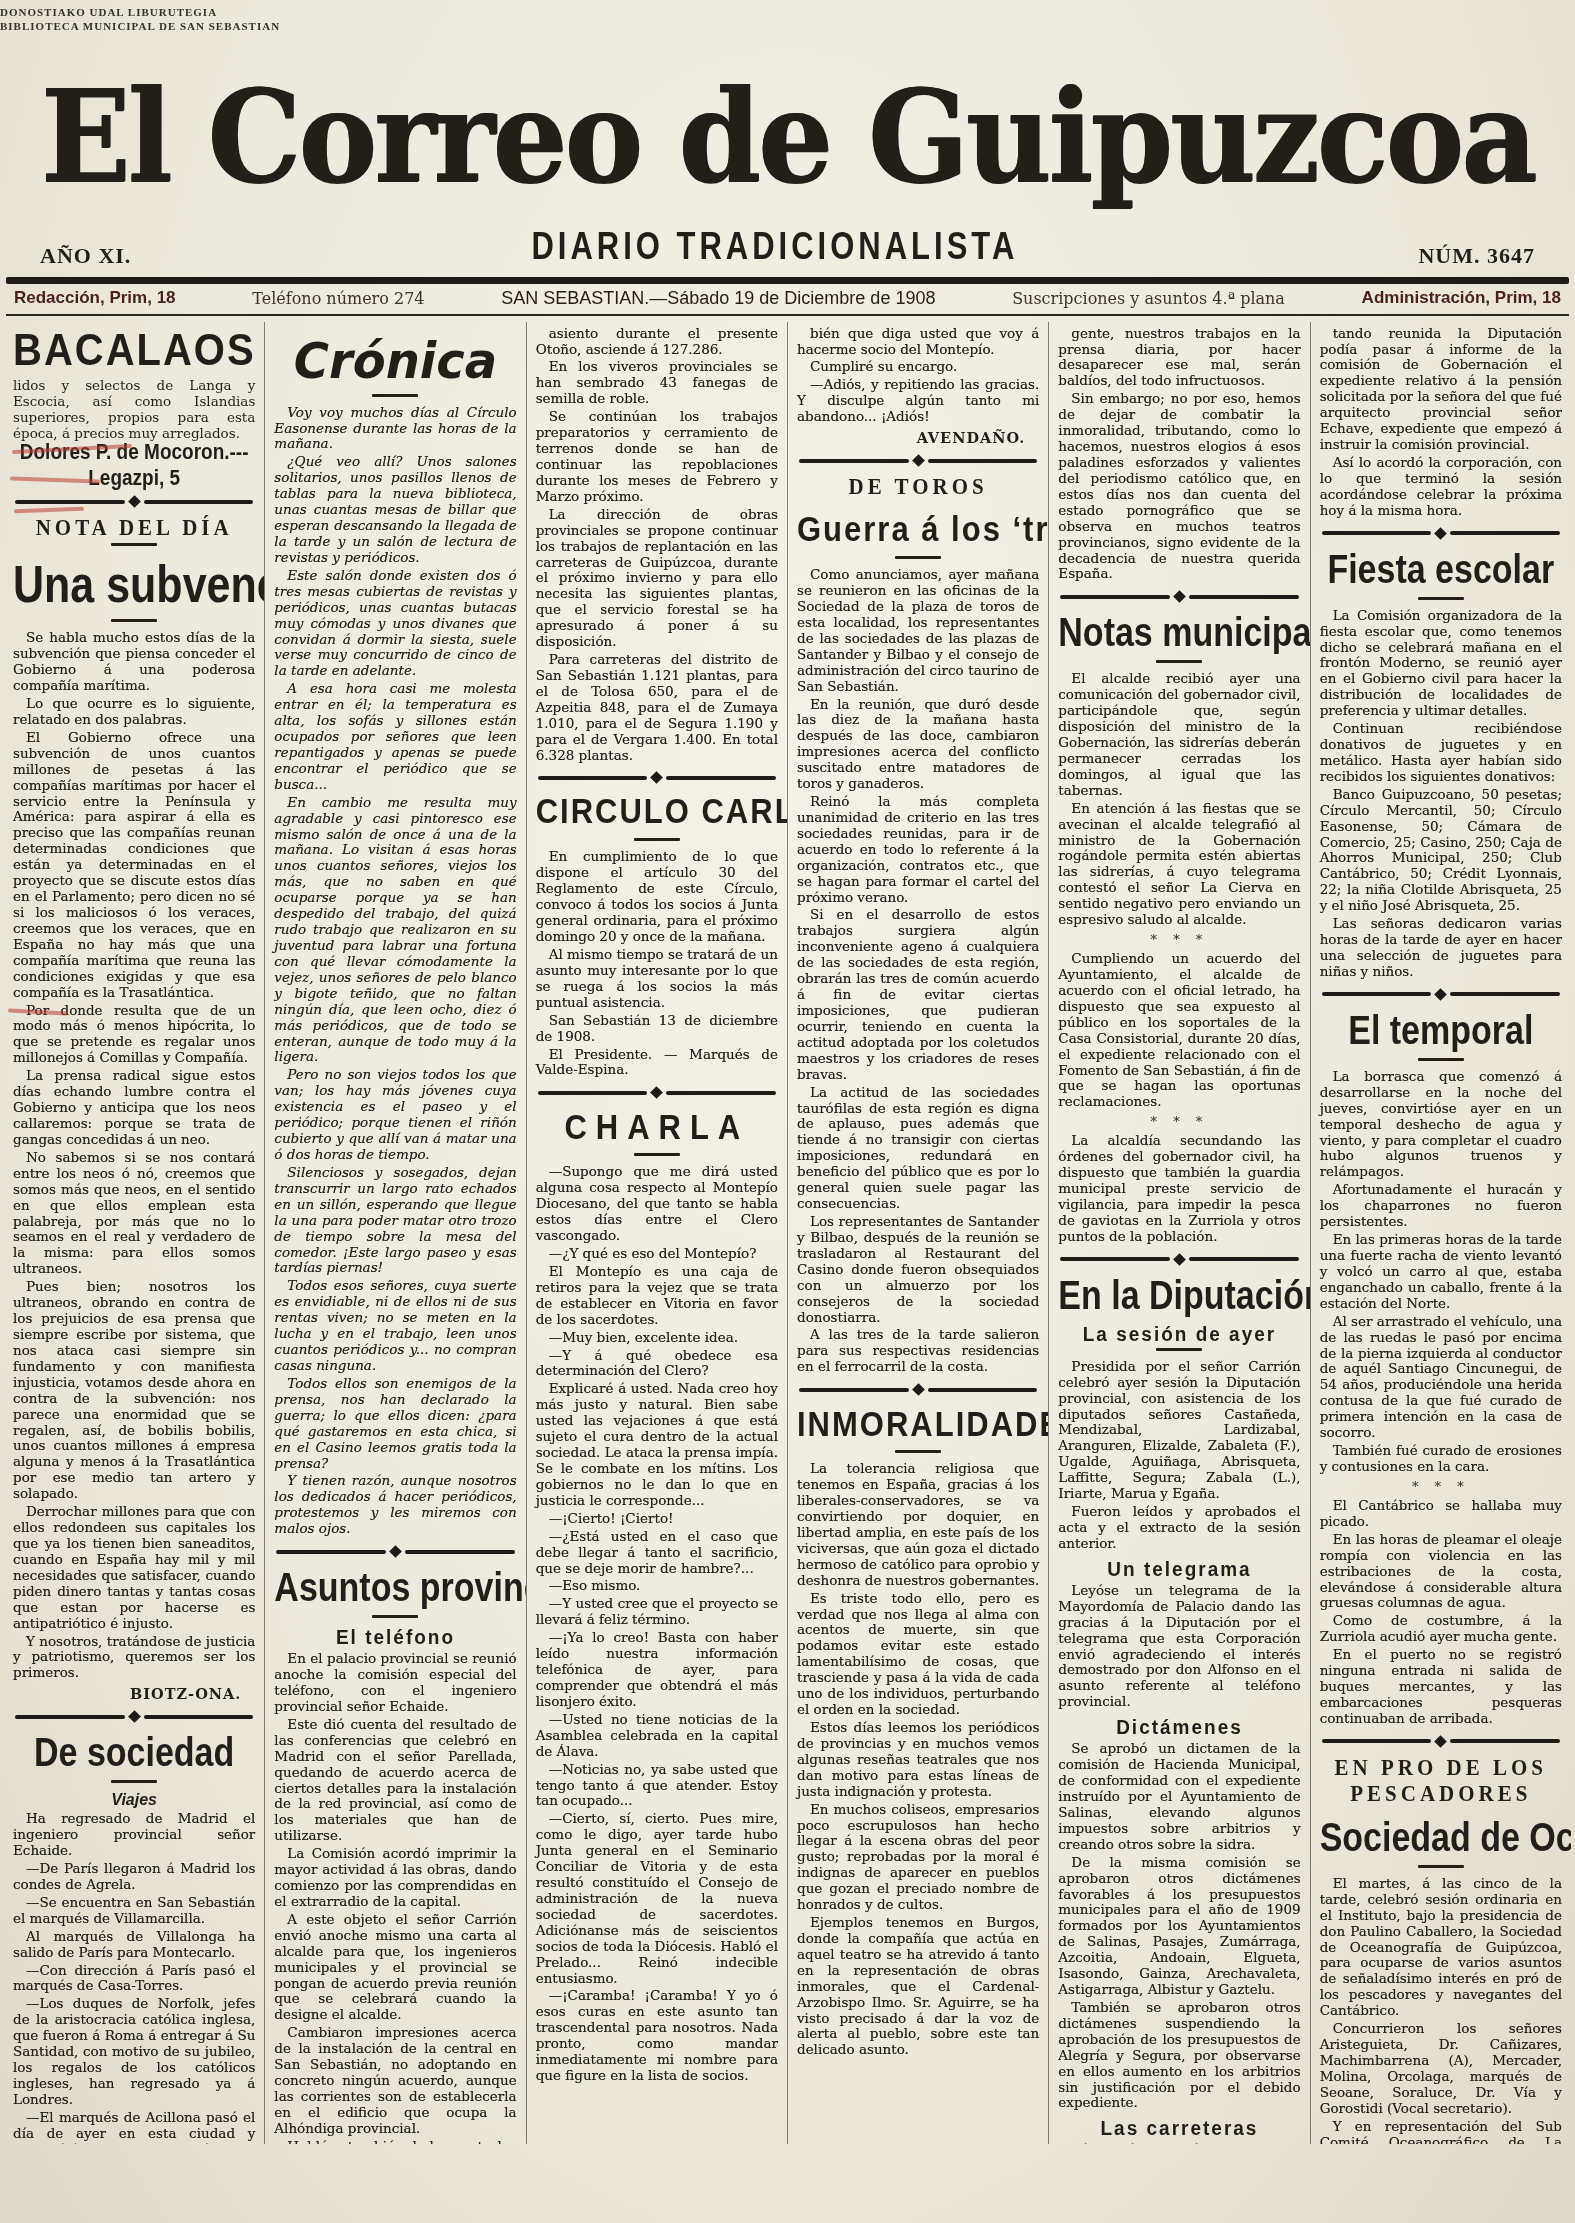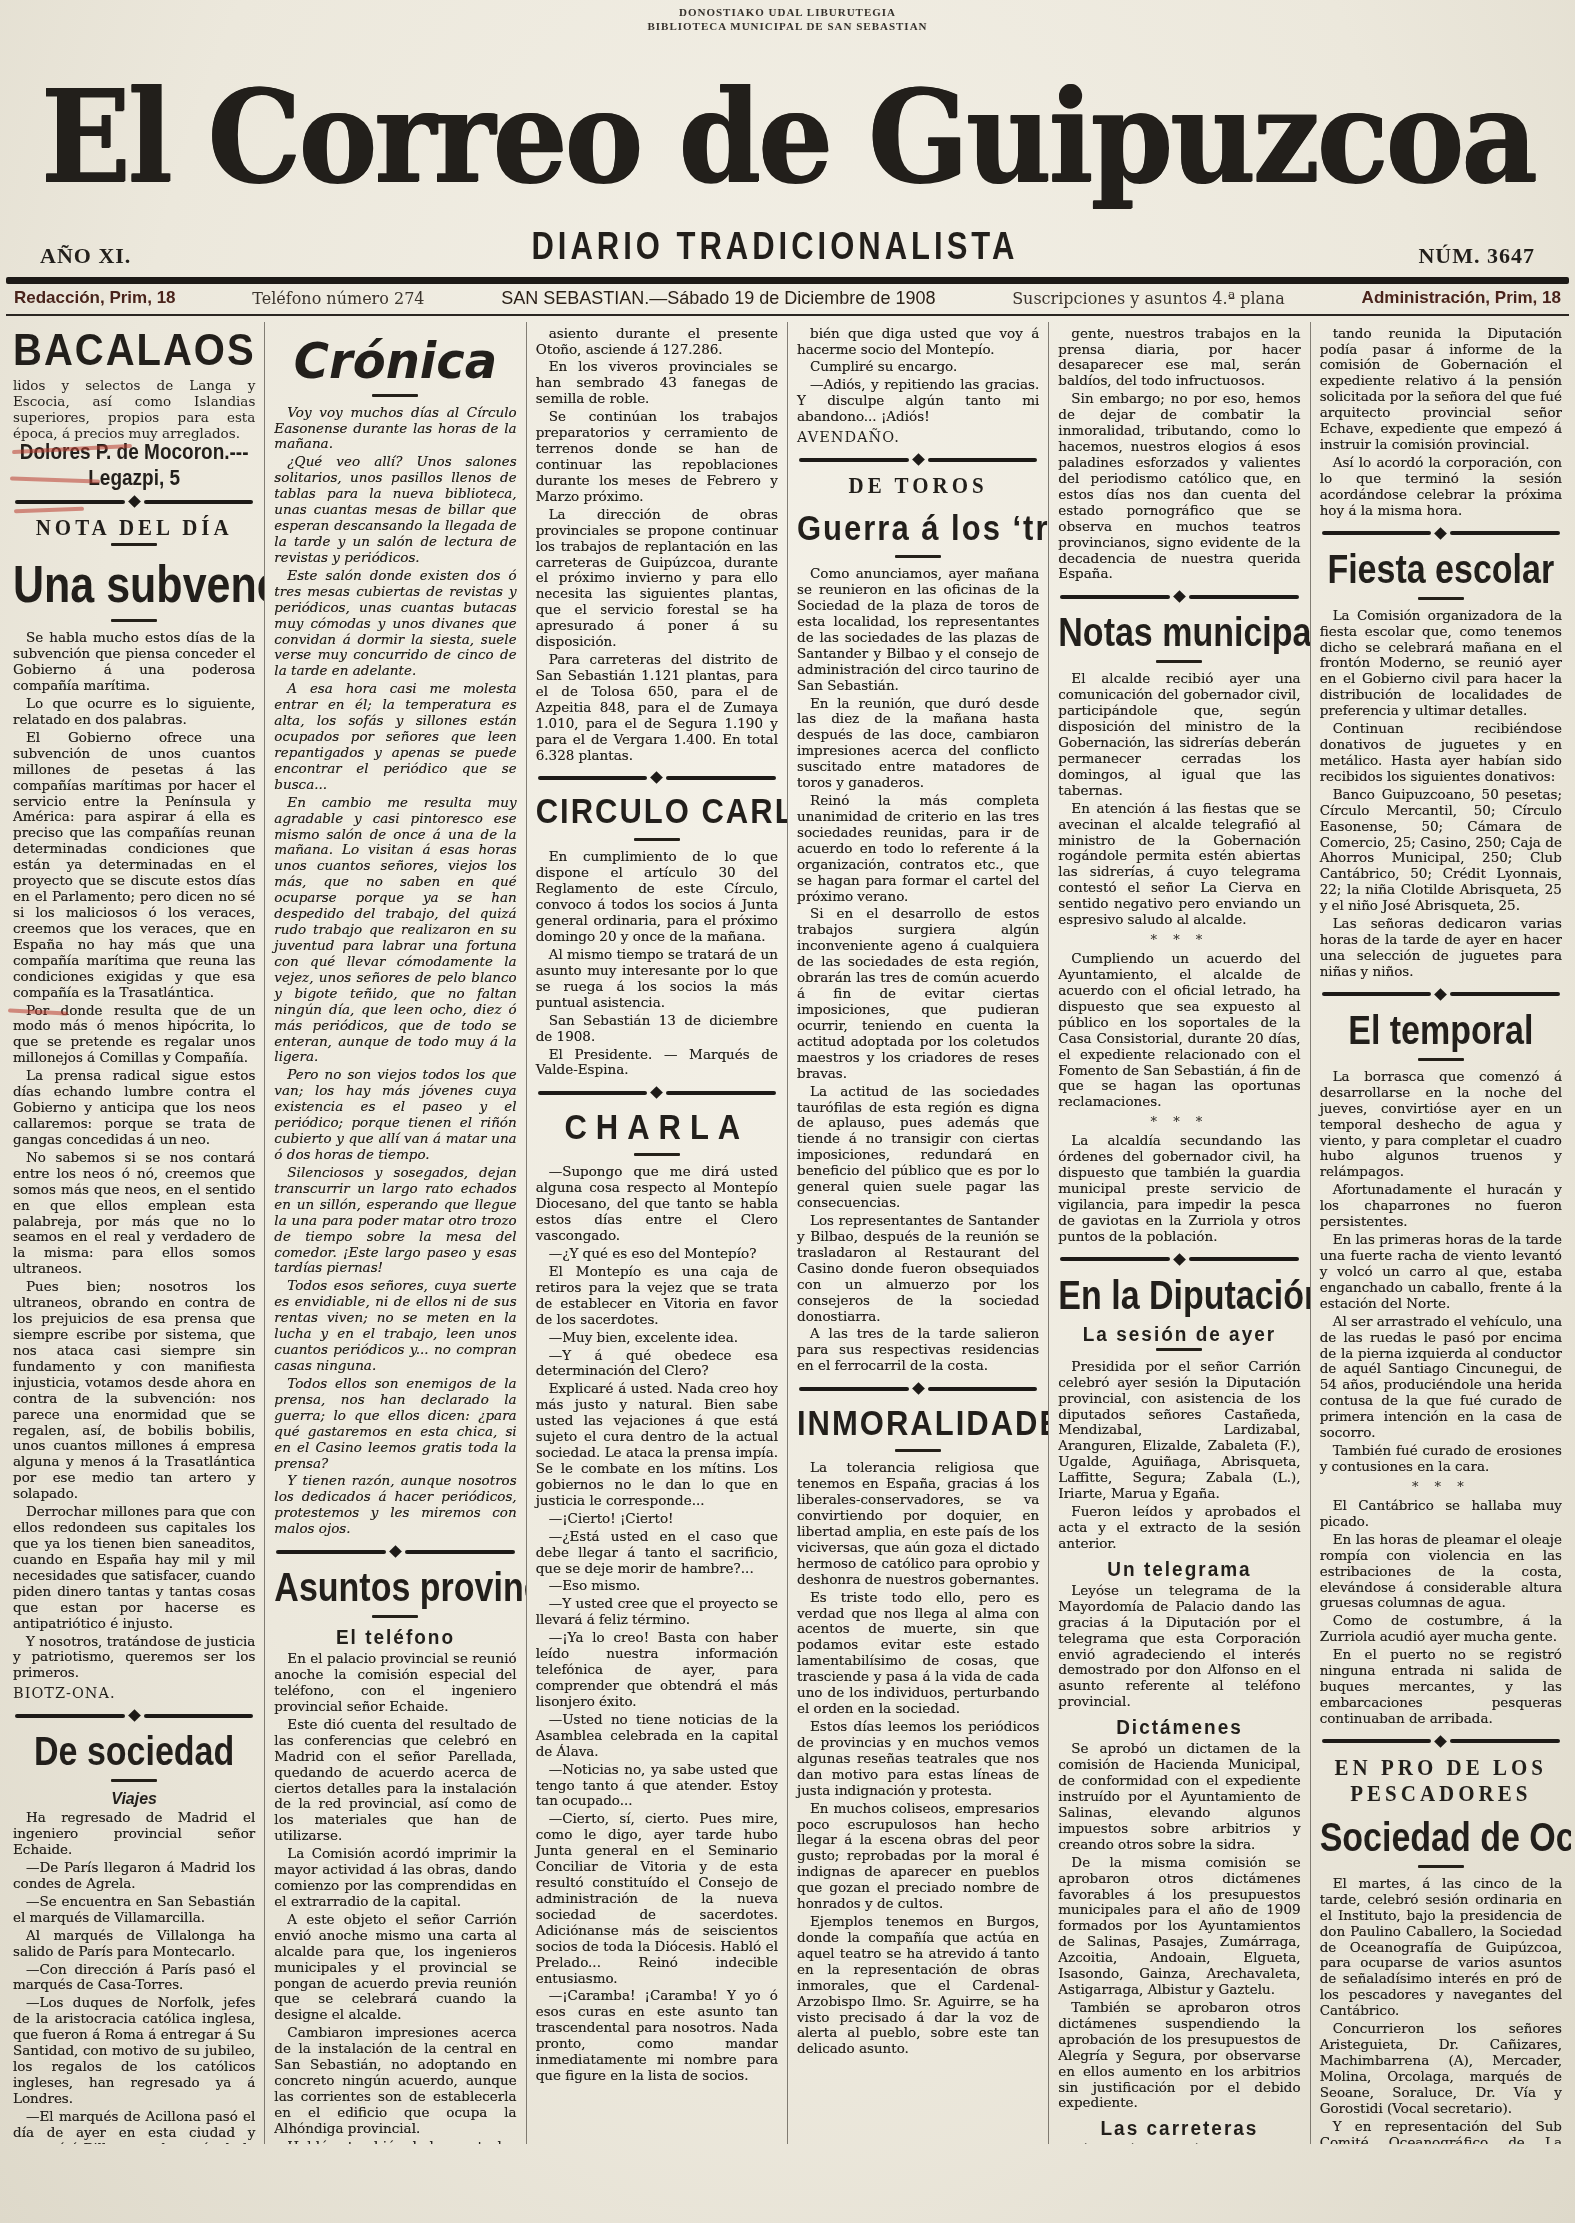--- a/index.html
+++ b/index.html
@@ -1,20 +1,20 @@
 <!DOCTYPE html>
 <html><head>
 <meta charset="utf-8">
 <style>
   html,body{margin:0;padding:0;background:#888;}
   #page{position:relative;width:1575px;height:2223px;margin:0 auto;overflow:hidden;
     background:radial-gradient(ellipse at 50% 35%, #f4f1e8 0%, #ece8dc 62%, #ded9ca 100%);
     color:#221f1b;font-family:"DejaVu Serif",serif;}
   
-  .stamp{padding-top:6px;text-align:center;font-family:"Liberation Serif",serif;
+  .stamp{padding-top:6px;text-align:left;font-family:"Liberation Serif",serif;
     font-weight:bold;font-size:11px;letter-spacing:1px;color:#35312c;line-height:1.25;}
   .masthead-title{margin-top:10px;text-align:center;font-family:"DejaVu Serif",serif;
     font-weight:bold;font-size:118px;line-height:1.45;letter-spacing:-3px;
     transform:scaleY(1.08);transform-origin:top;white-space:nowrap;
     text-shadow:1px 0 0 #221f1b, 0 1px 0 #221f1b;}
   .mast-row{display:flex;align-items:flex-end;justify-content:space-between;
     padding:0 40px;margin-top:18px;}
   .mast-year,.mast-num{font-family:"Liberation Serif",serif;font-weight:bold;
     font-size:22px;letter-spacing:1px;}
   .mast-sub{font-family:"Liberation Sans",sans-serif;font-weight:bold;font-size:31px;
@@ -47,21 +47,21 @@
     font-size:34px;transform:scaleY(1.18);margin:12px 0 8px 0;white-space:nowrap;}
   .h-caps{text-align:center;font-family:"Liberation Sans",sans-serif;font-weight:bold;
     font-size:31px;letter-spacing:2px;transform:scaleY(1.15);margin:12px 0 8px 0;white-space:nowrap;}
   .h-wide{letter-spacing:9px;}
   .h-it{text-align:center;font-family:"DejaVu Sans",sans-serif;font-weight:bold;font-style:italic;
     font-size:48px;transform:scaleY(1.05);margin:6px 0 6px 0;}
   .subhead{text-align:center;font-family:"Liberation Sans",sans-serif;font-weight:bold;
     font-size:19px;letter-spacing:2px;margin:6px 0 3px 0;transform:scaleY(1.1);}
   .subhead-italic{text-align:center;font-family:Liberation Sans, sans-serif;font-weight:bold;
     font-style:italic;font-size:16px;margin:5px 0 2px 0;}
-  .signature{text-align:left;font-size:14.5px;font-weight:normal;letter-spacing:1px;
+  .signature{text-align:right;font-size:14.5px;font-weight:bold;letter-spacing:1px;
     padding-right:14px;margin:4px 0 6px 0;}
   .rule{display:flex;align-items:center;margin:10px 2px;}
   .rule .ln{flex:1;height:4px;background:#1d1a17;border-radius:2px;}
   .rule .dm{width:9px;height:9px;background:#1d1a17;transform:rotate(45deg);margin:0 5px;}
   .dinkus{width:46px;height:3px;background:#242019;margin:2px auto 8px auto;border-radius:1px;}
   .stars{text-align:center;font-size:13px;letter-spacing:6px;margin:4px 0;}
   
   .pencil{position:absolute;background:rgba(185,60,48,.55);border-radius:2px;pointer-events:none;}
 </style>
 </head>

